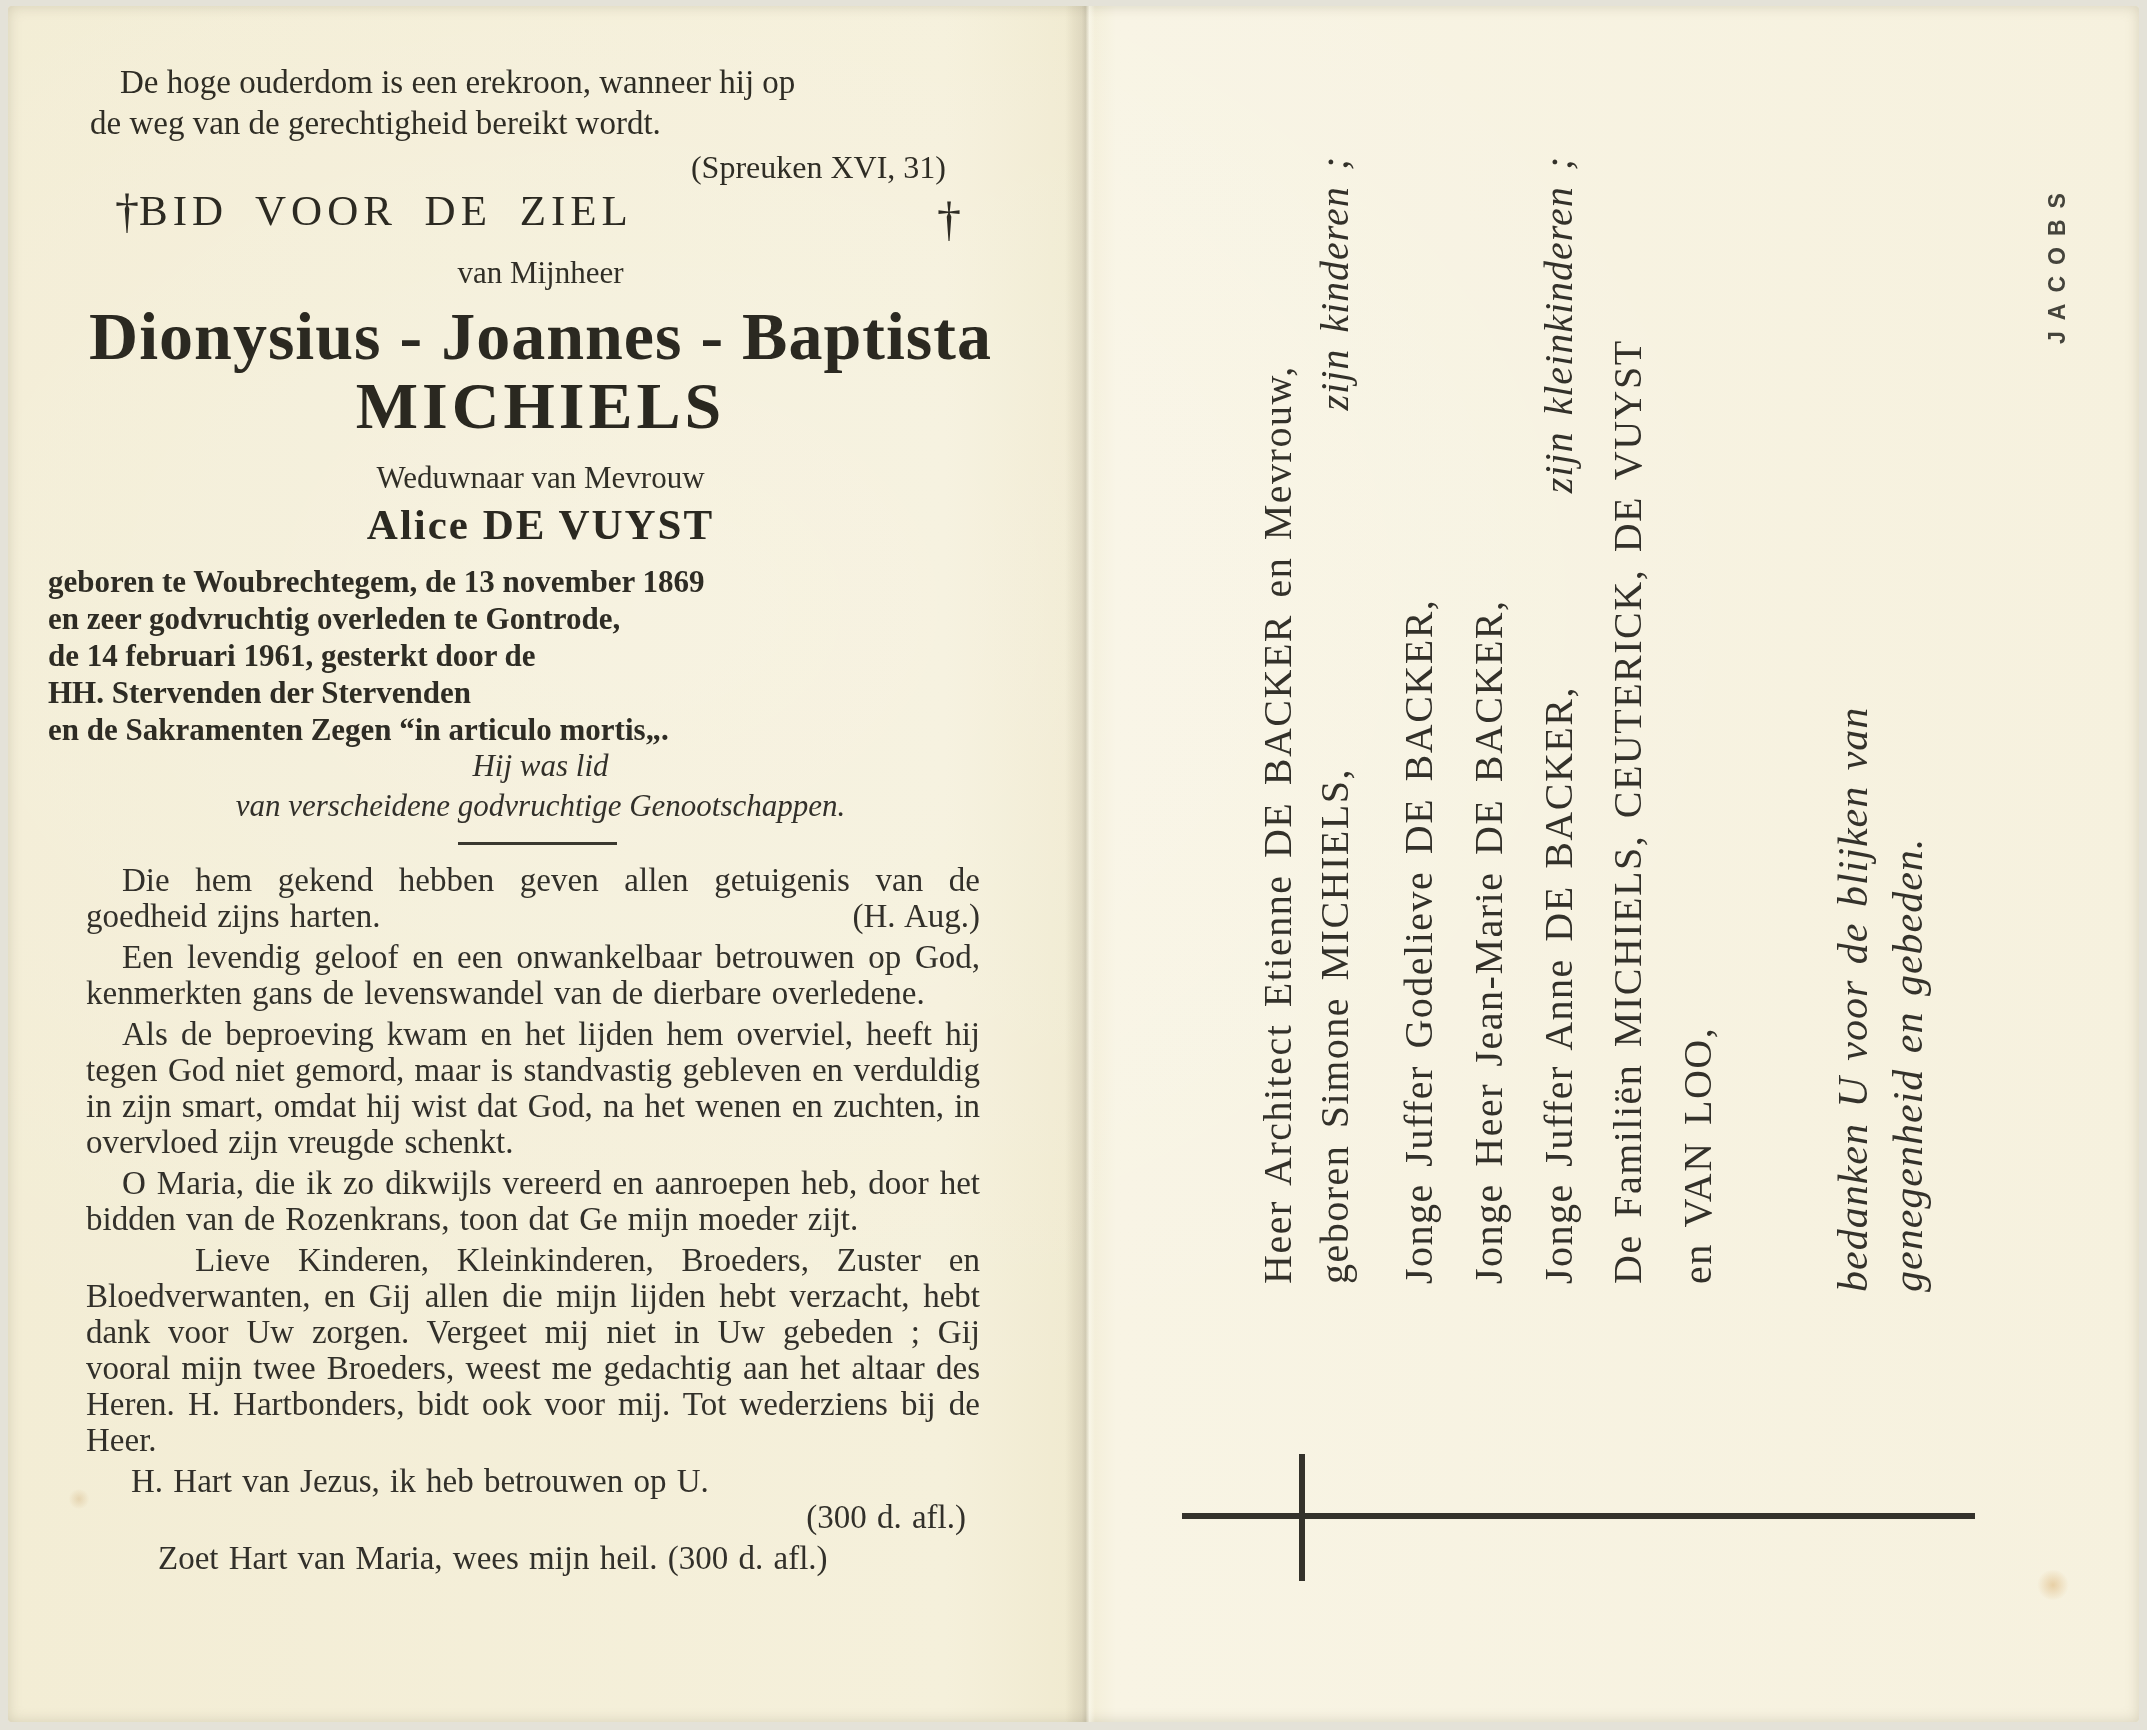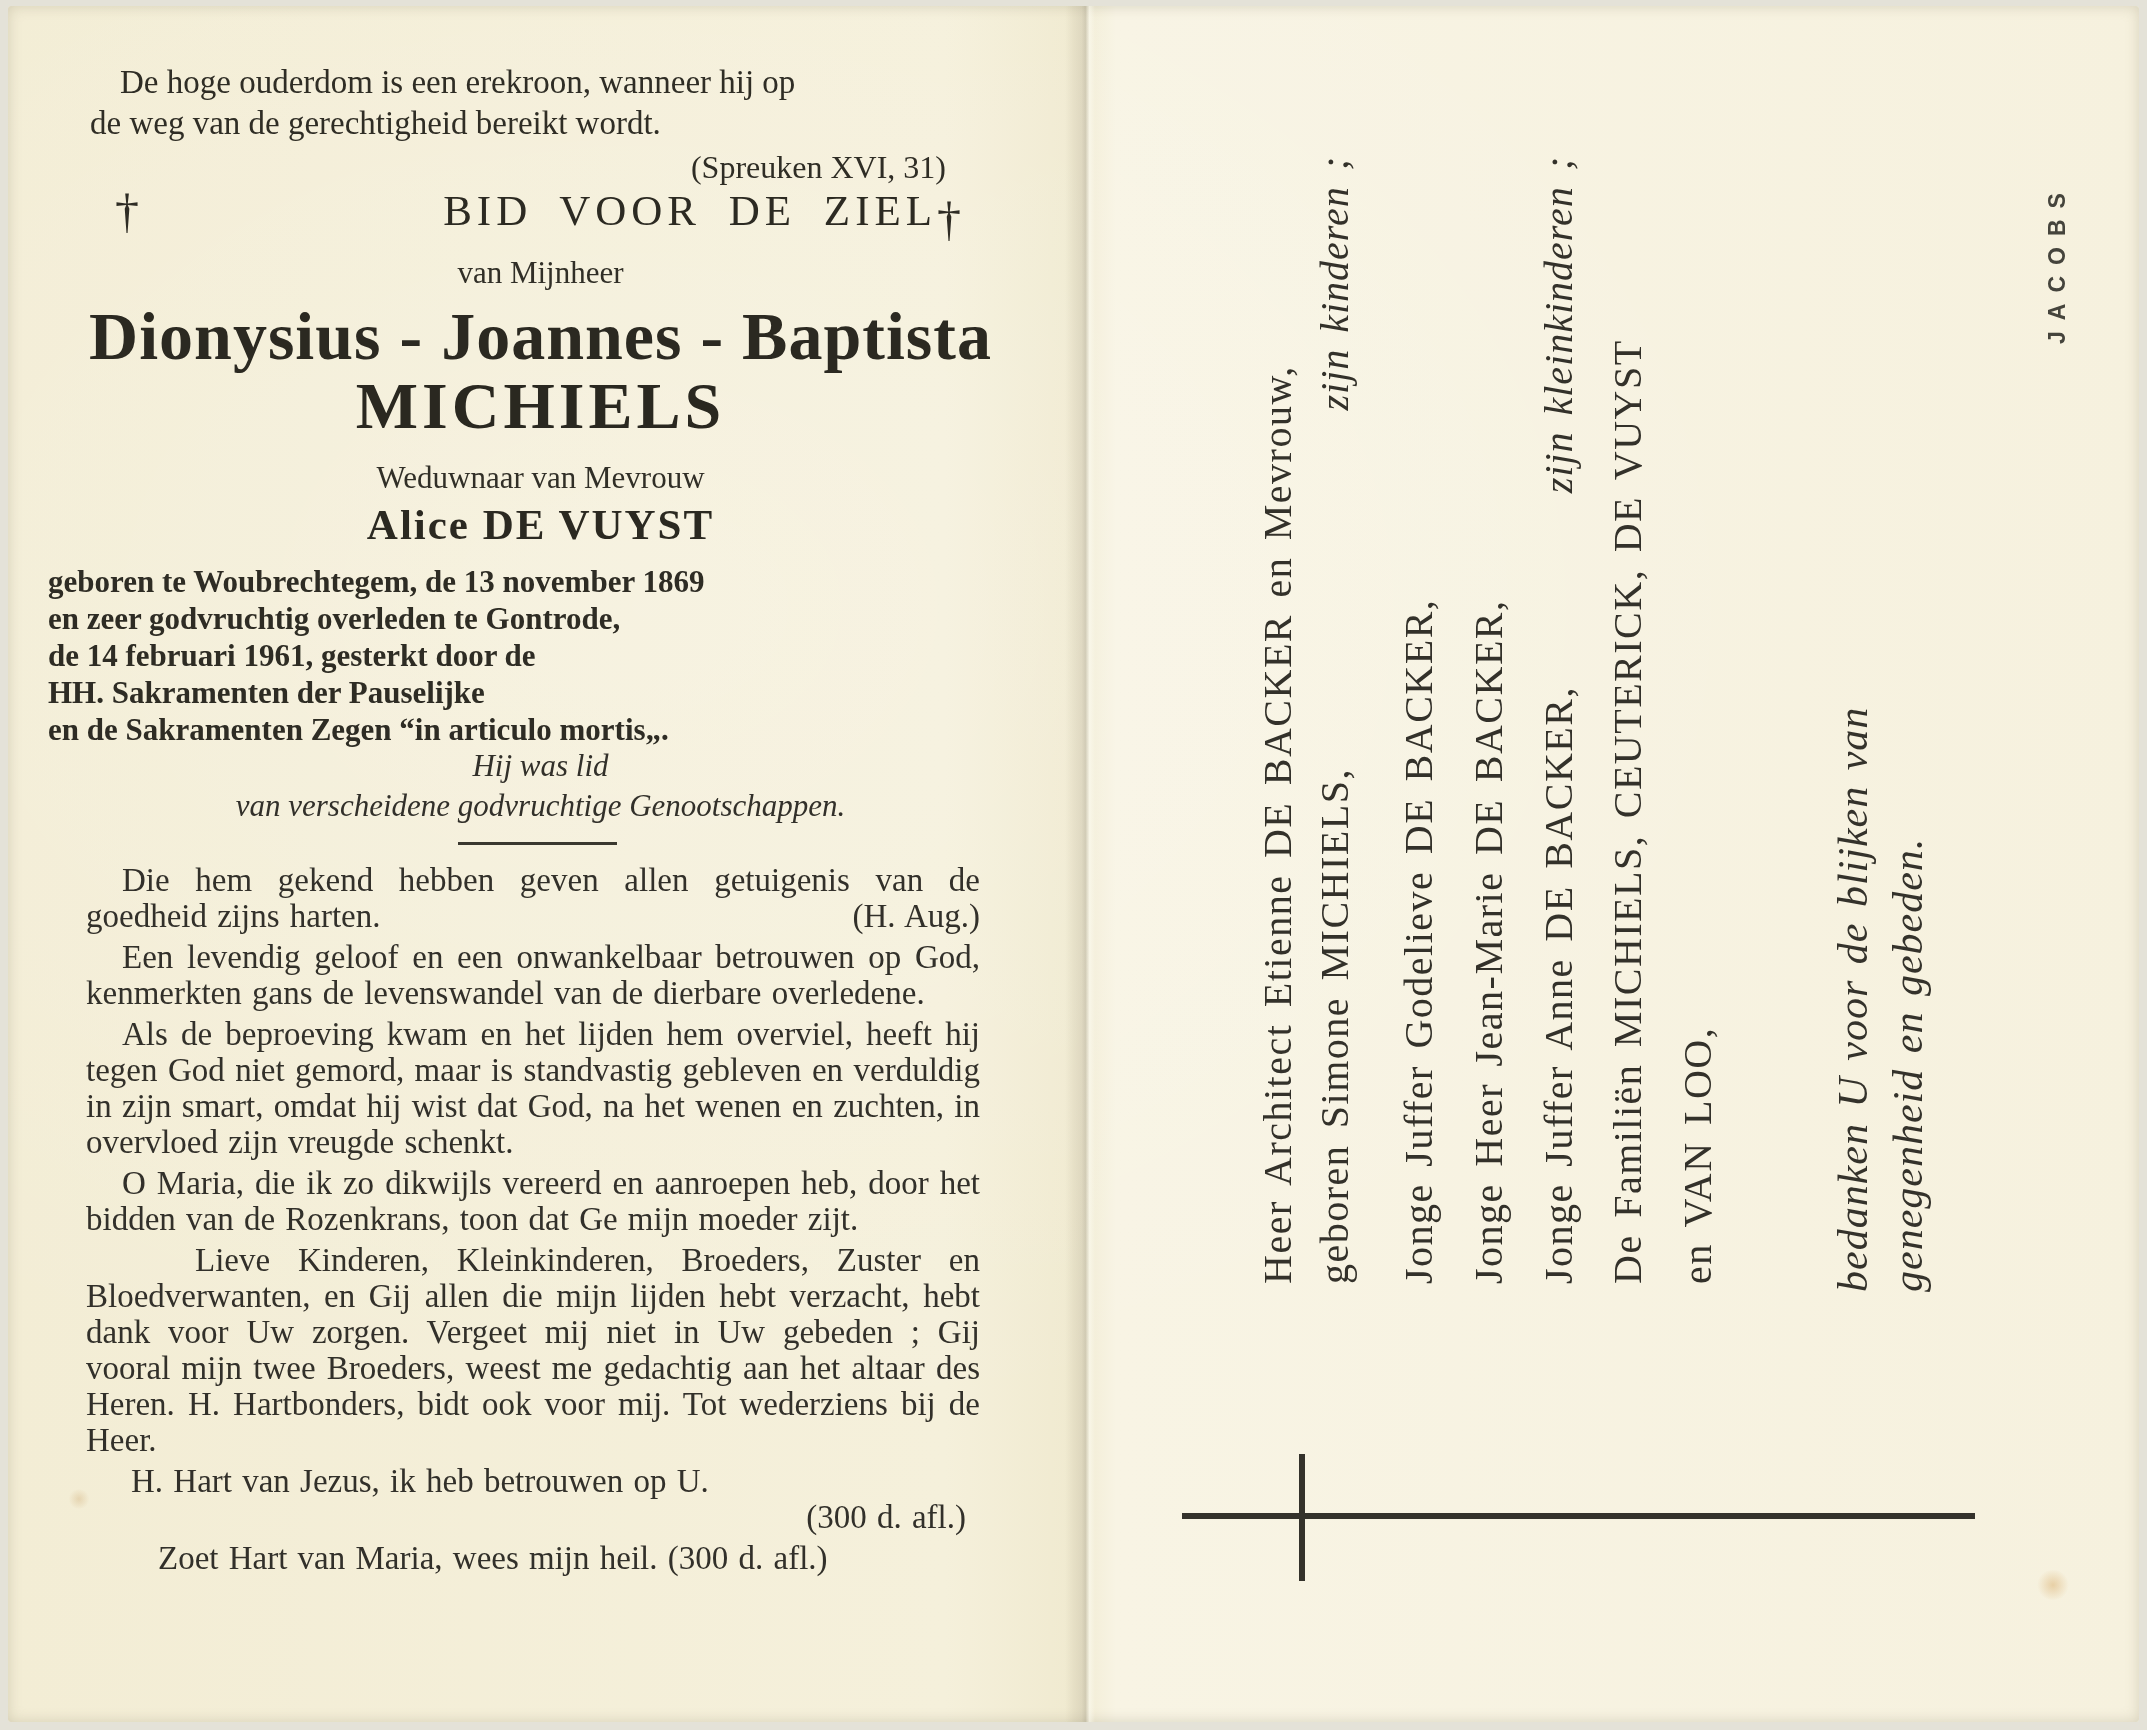--- a/index.html
+++ b/index.html
@@ -26,21 +26,21 @@
   .spot2{position:absolute;left:60px;top:1483px;width:22px;height:20px;border-radius:50%;
     background:radial-gradient(circle, rgba(190,140,70,0.25), rgba(190,140,70,0) 70%);}
 
   
   .quote{position:absolute;left:82px;top:56px;width:864px;font-size:33px;line-height:41px;color:#2f2d25;}
   .quote .q1{padding-left:30px;}
   .quote .qsrc{text-align:right;padding-right:8px;font-size:32px;margin-top:3px;}
   .bid-row{position:absolute;left:107px;top:179px;width:846px;display:flex;align-items:flex-start;}
   .bid-row .cross{font-size:48px;line-height:52px;color:#2e2c24;}
   .bid-row .cross.r{margin-top:8px;}
-  .bid-heading{flex:1;text-align:right;font-size:43px;line-height:52px;letter-spacing:5px;word-spacing:12px;color:#2c2a22;}
+  .bid-heading{flex:1;text-align:left;font-size:43px;line-height:52px;letter-spacing:5px;word-spacing:12px;color:#2c2a22;}
   .centered{position:absolute;left:40px;width:985px;text-align:center;}
   .sub1{top:249px;font-size:31px;}
   .gname{top:291px;font-size:68px;font-weight:bold;letter-spacing:1px;color:#2b2921;}
   .sname{top:362px;font-size:66px;font-weight:bold;letter-spacing:4px;color:#2a2820;}
   .widow{top:454px;font-size:31px;}
   .spouse{top:494px;font-size:43px;font-weight:bold;letter-spacing:2px;color:#2b2921;}
   .bio{position:absolute;left:40px;top:557px;width:985px;font-size:31px;line-height:37px;font-weight:bold;color:#2e2c24;}
   .membership{position:absolute;left:40px;top:740px;width:985px;text-align:center;font-style:italic;font-size:31px;line-height:40px;color:#32302a;}
   .rule{position:absolute;left:450px;top:836px;width:159px;height:0;border-top:3px solid #3a382f;}
   .paras{position:absolute;left:78px;top:856px;width:894px;font-size:33px;line-height:36px;text-align:justify;color:#32302a;}
@@ -95,21 +95,21 @@
   <div class="centered sub1">van Mijnheer</div>
   <div class="centered gname">Dionysius - Joannes - Baptista</div>
   <div class="centered sname">MICHIELS</div>
   <div class="centered widow">Weduwnaar van Mevrouw</div>
   <div class="centered spouse">Alice DE VUYST</div>
 
   <div class="bio">
     <div>geboren te Woubrechtegem, de 13 november 1869</div>
     <div>en zeer godvruchtig overleden te Gontrode,</div>
     <div>de 14 februari 1961, gesterkt door de</div>
-    <div>HH. Sakramenten der Pauselijke</div>
+    <div>HH. Stervenden der Stervenden</div>
     <div>en de Sakramenten Zegen “in articulo mortis„.</div>
   </div>
 
   <div class="membership">
     <div>Hij was lid</div>
     <div>van verscheidene godvruchtige Genootschappen.</div>
   </div>
 
   <div class="rule"></div>
 

